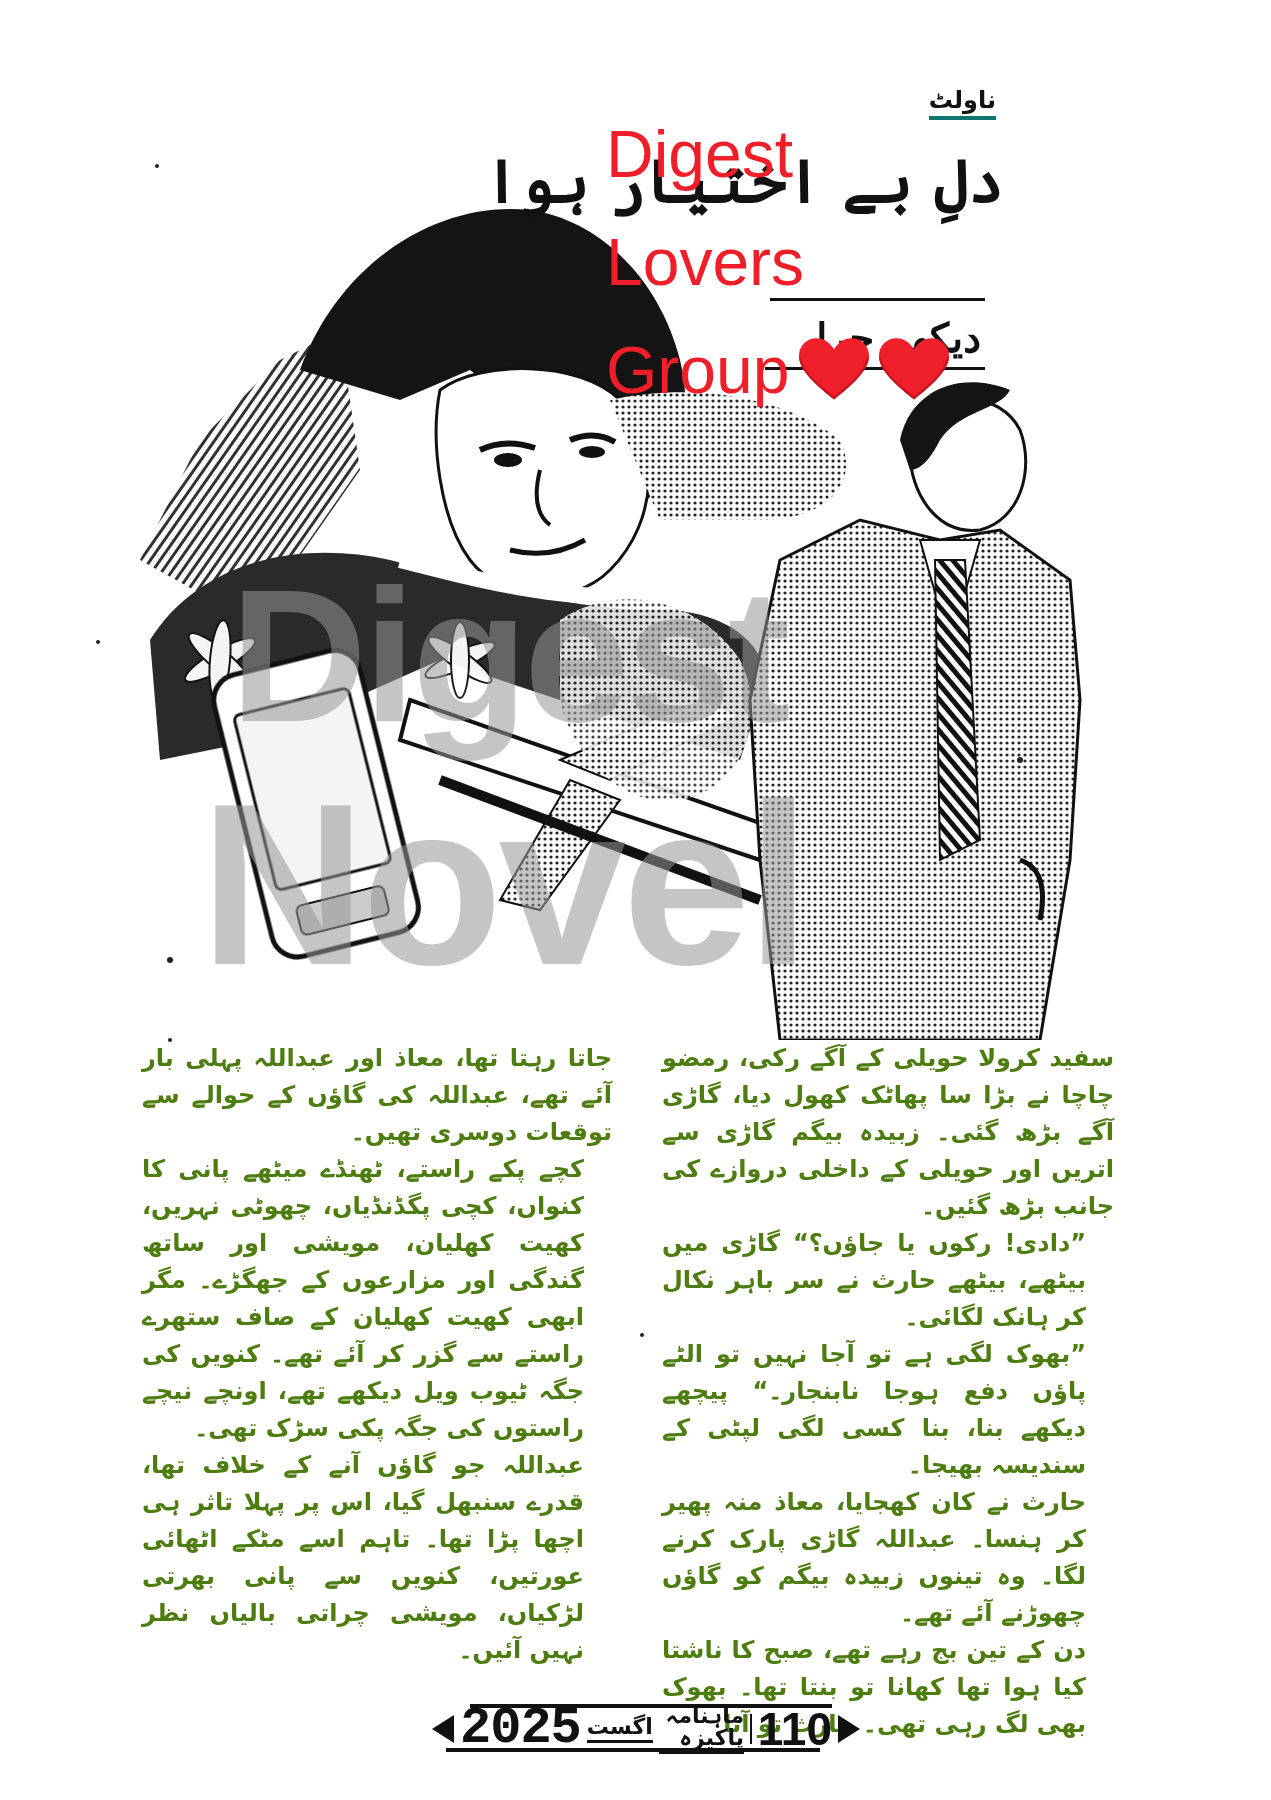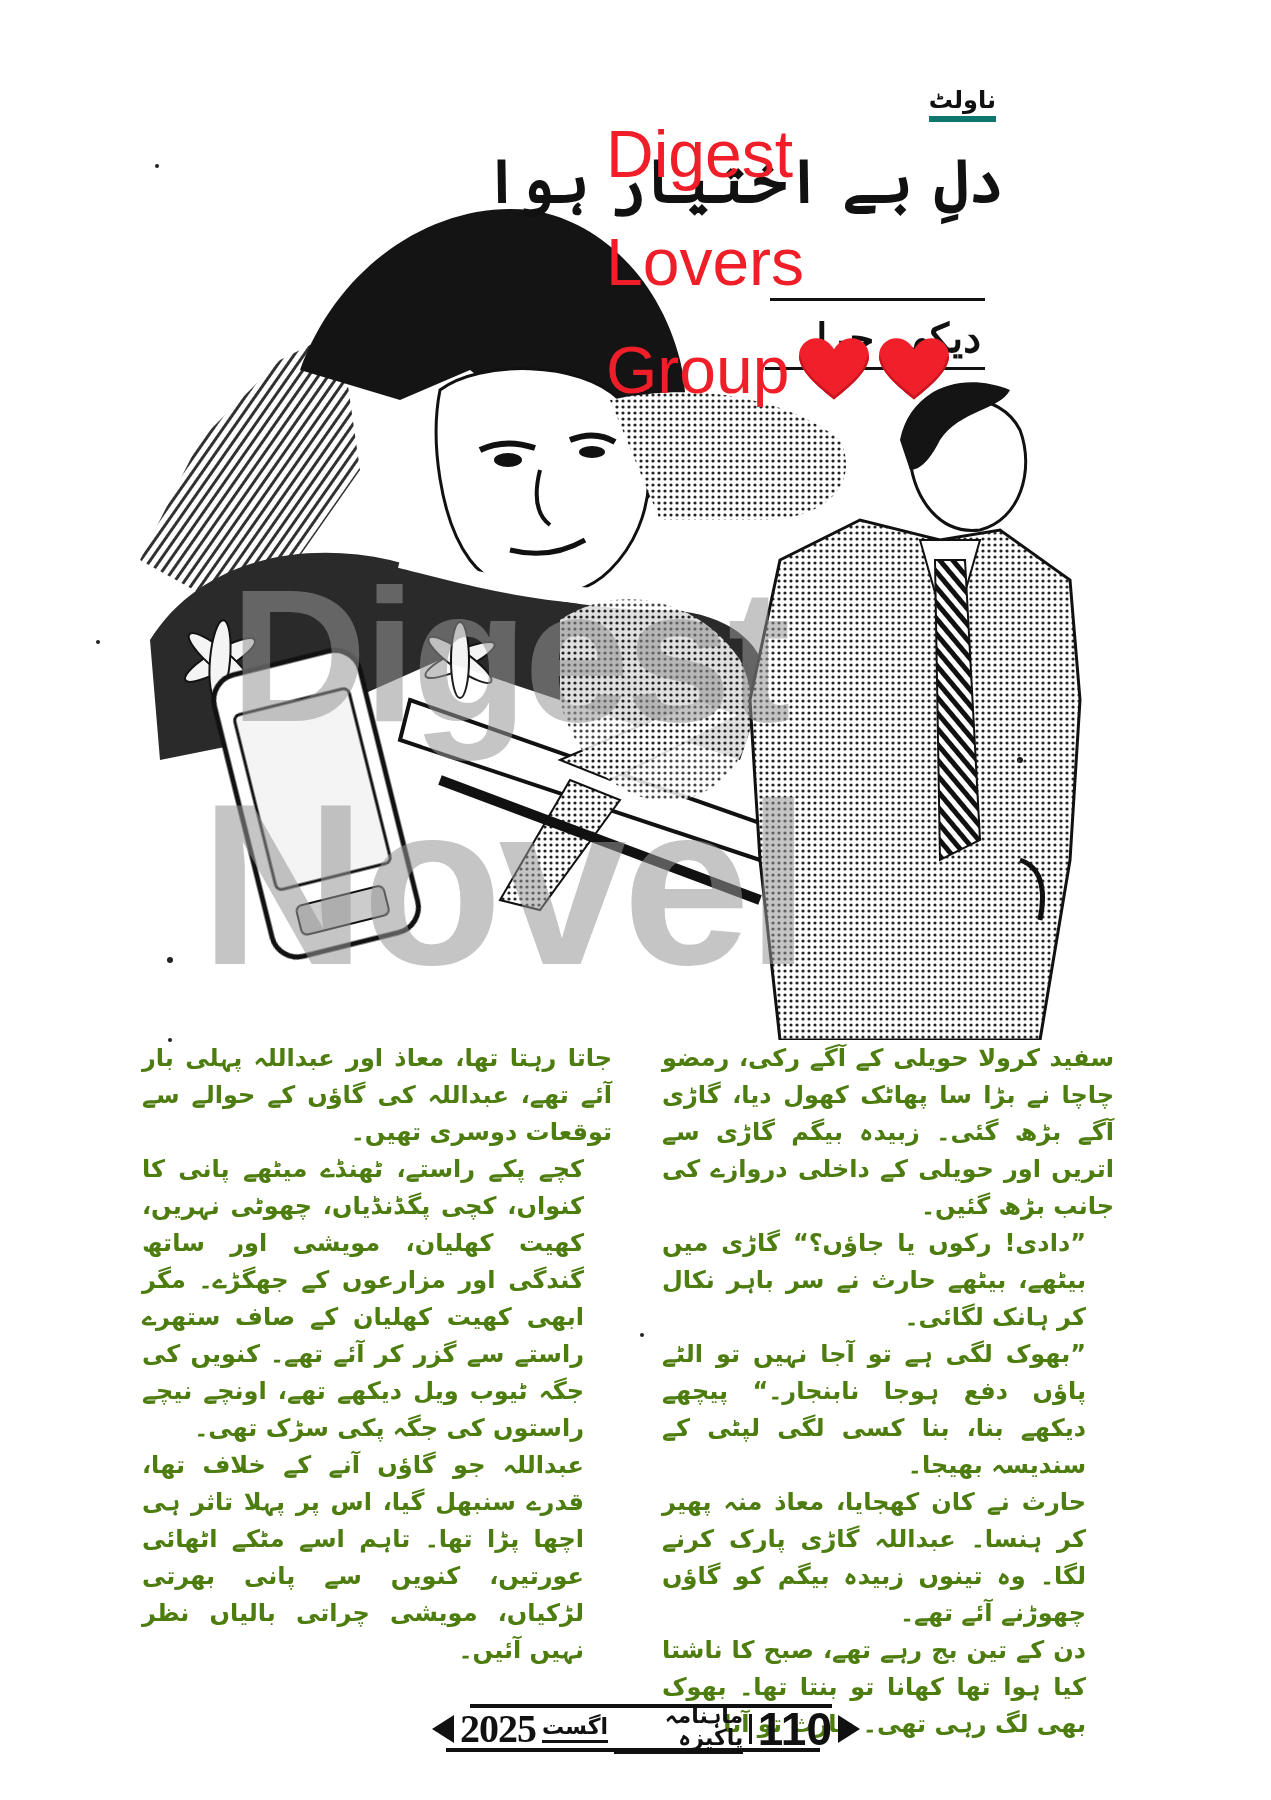--- a/index.html
+++ b/index.html
@@ -12,21 +12,21 @@
 
   
   .wm { position: absolute; font-family: "Liberation Sans", sans-serif; font-weight: 700;
         color: rgba(150,150,150,0.55); letter-spacing: -4px; line-height: 1; }
   .wm-digest { left: 230px; top: 560px; font-size: 190px; }
   .wm-novel  { left: 200px; top: 770px; font-size: 230px; }
   .wm-body   { position: absolute; font-family: "Liberation Sans", sans-serif; font-weight: 700;
                color: rgba(190,190,190,0.45); line-height: 1; }
   .genre { position: absolute; right: 275px; top: 86px; font-family: "DejaVu Sans", sans-serif;
            font-weight: 700; font-size: 24px; direction: rtl;
-           border-bottom: 6px solid #0f766e; padding-bottom: 2px; }
+           border-bottom: 4px solid #0f766e; padding-bottom: 2px; }
   .novel-title { position: absolute; right: 267px; top: 148px; font-family: "DejaVu Serif", serif;
                  font-weight: 700; font-size: 60px; direction: rtl; line-height: 1.1; white-space: nowrap; }
   .rule { position: absolute; height: 3px; background: #111; }
   .rule-1 { left: 770px; width: 215px; top: 298px; }
   .rule-2 { left: 765px; width: 220px; top: 367px; }
   .author { position: absolute; right: 290px; top: 318px; font-family: "DejaVu Serif", serif;
             font-weight: 700; font-size: 40px; direction: rtl; line-height: 1; }
 
   
   .overlay { position: absolute; left: 606px; top: 100px; color: #f01e28;
@@ -40,21 +40,21 @@
   .col-right { left: 662px; width: 452px; }
   .col-left  { left: 142px; width: 470px; }
   .col p { margin: 0; }
   .col .indent { padding-right: 28px; }
 
   
   .footer { position: absolute; left: 432px; top: 1700px; width: 428px; height: 58px; }
   .footer .bar-top { position: absolute; left: 38px; right: 28px; top: 4px; height: 4px; background: #111; }
   .footer .bar-bot { position: absolute; left: 14px; right: 40px; bottom: 6px; height: 4px; background: #111; }
   .footer .inner { position: absolute; left: 0; right: 0; top: 10px; height: 38px; display: flex; align-items: center; justify-content: center; direction: ltr; gap: 6px; }
-  .footer .year { font-family: Liberation Serif, serif; font-weight: 700; font-size: 40px; letter-spacing: -1px; line-height: 1; }
+  .footer .year { font-family: Liberation Mono, monospace; font-weight: 700; font-size: 52px; letter-spacing: -1px; line-height: 1; }
   .footer .mag { font-family: "DejaVu Sans", sans-serif; font-weight: 700; font-size: 22px; direction: rtl; line-height: 1; border-bottom: 3px solid #111; padding-bottom: 2px; }
   .footer .page { font-family: "Liberation Sans", sans-serif; font-weight: 700; font-size: 46px; line-height: 1; }
   .footer .arrow-l { width: 0; height: 0; border-top: 14px solid transparent; border-bottom: 14px solid transparent; border-right: 22px solid #111; }
   .footer .arrow-r { width: 0; height: 0; border-top: 14px solid transparent; border-bottom: 14px solid transparent; border-left: 22px solid #111; }
   .footer .sep { width: 3px; height: 30px; background: #111; }
 
   .speck { position: absolute; width: 4px; height: 4px; background: #222; border-radius: 50%; }
 </style>
 </head>
 <body>

